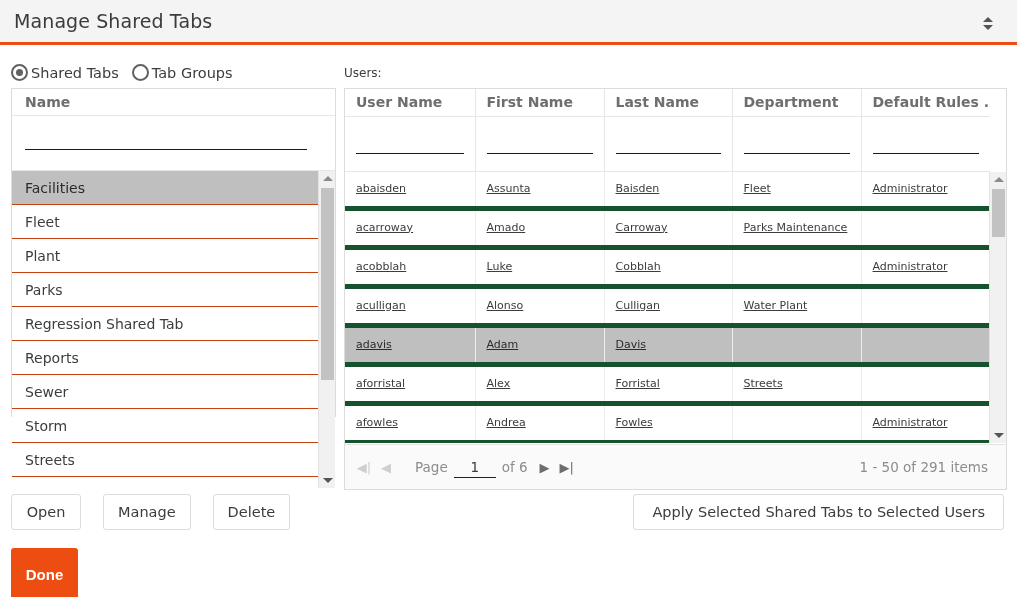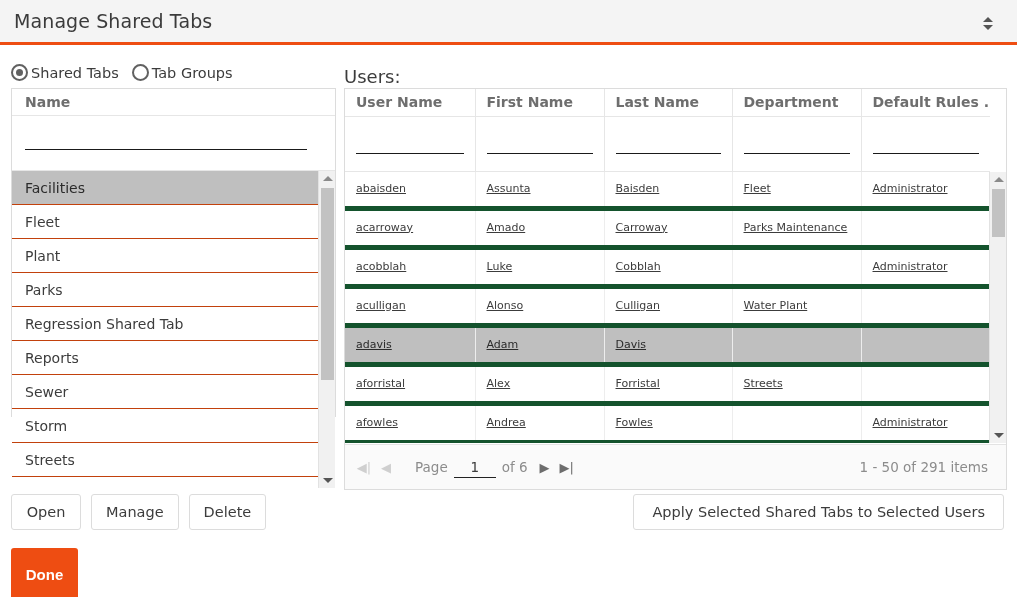--- a/index.html
+++ b/index.html
@@ -63,21 +63,21 @@
   }
   .radio-circle .dot {
     width: 7px; height: 7px; border-radius: 50%;
     background: #616161;
   }
   .radio-label { font-size: 14.5px; color: #3c3c3c; }
 
   
   .users-label {
     position: absolute; left: 344px; top: 66px;
-    font-size: 18px; color: #3c3c3c;
+    font-size: 12px; color: #3c3c3c;
   }
 
   
   .left-panel {
     position: absolute; left: 11px; top: 88px;
     width: 325px; height: 329px;
     border: 1px solid #dcdcdc;
     background: #fff;
   }
   .lp-header {
@@ -249,21 +249,21 @@
     background: #fff;
     border-radius: 3px;
     font-family: inherit;
     font-size: 14.5px;
     color: #3c3c3c;
     cursor: pointer;
     padding: 0 14px;
   }
   .btn-row-left {
     position: absolute; left: 11px; top: 494px;
-    display: flex; gap: 10px;
+    display: flex; gap: 22px;
   }
   .btn-row-left .btn { height: 36px; min-width: 70px; }
   .btn-apply {
     position: absolute; right: 13px; top: 494px;
     height: 36px; padding: 0 18px;
   }
   .btn-done {
     position: absolute; left: 11px; top: 548px;
     height: 52px; width: 67px;
     background: #ee4d12;

